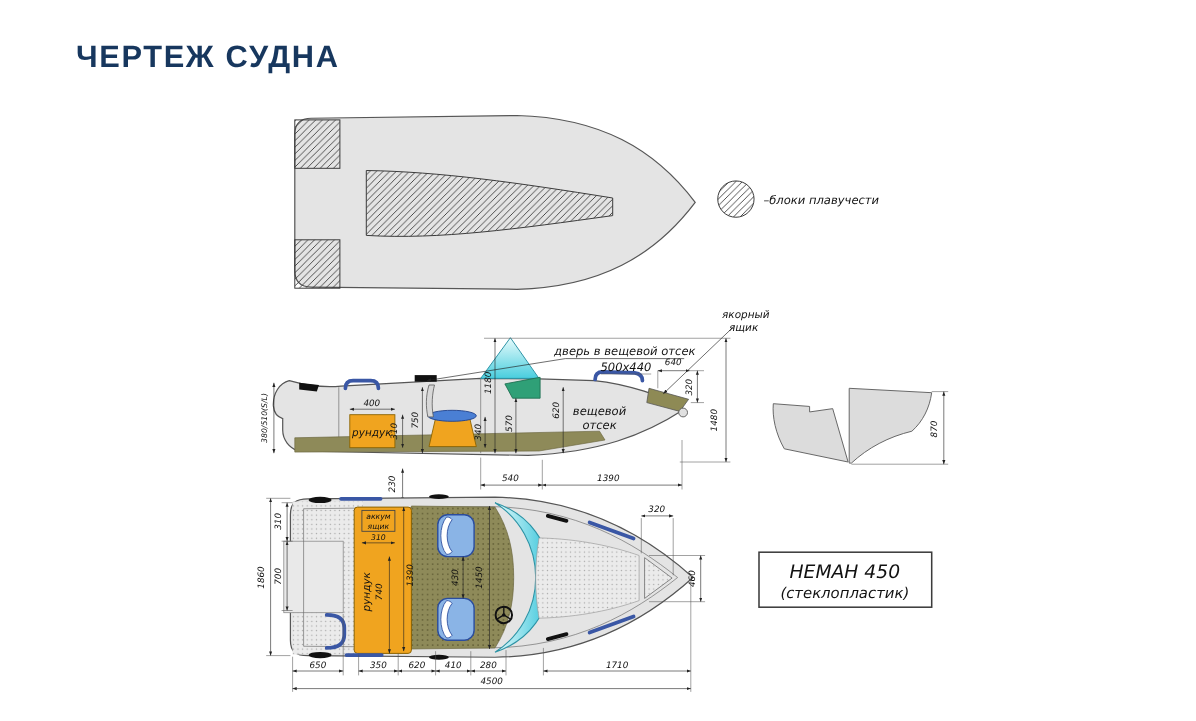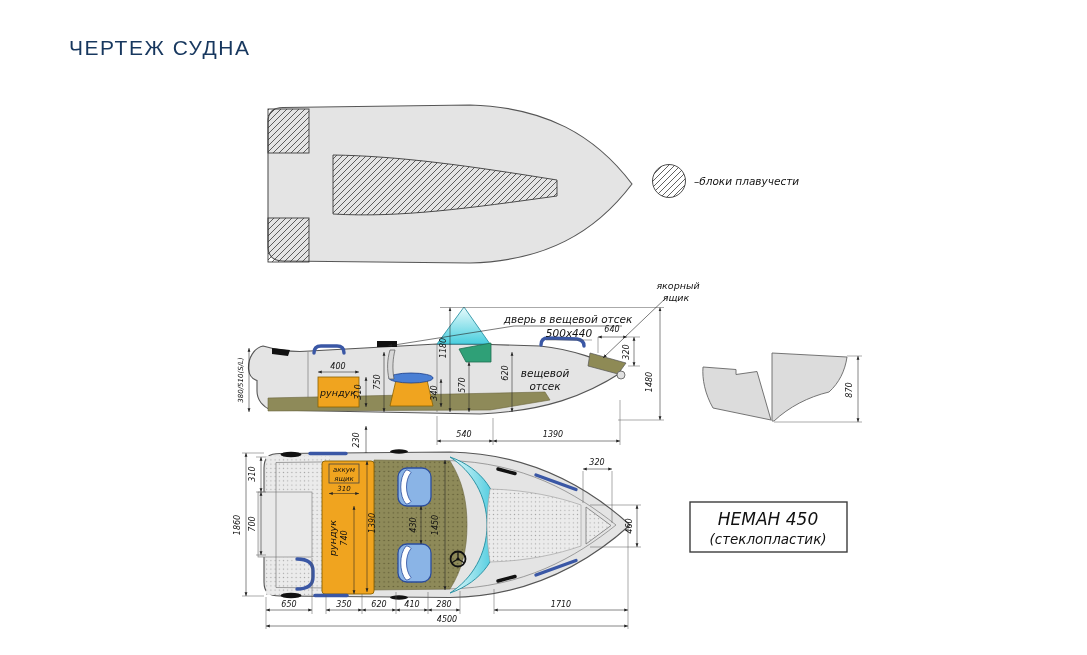--- a/index.html
+++ b/index.html
@@ -2,21 +2,21 @@
 <html><head>
 <meta charset="utf-8">
 <style>
   html,body{margin:0;padding:0;}
   body{
     width:1087px;height:655px;background:#ffffff;position:relative;
     overflow:hidden;font-family:"Liberation Sans",sans-serif;
   }
   .page-title{
     position:absolute;left:69px;top:36px;margin:0;
-    font-size:21px;font-weight:400;letter-spacing:1.5px;color:#17375E;
+    font-size:28px;font-weight:700;letter-spacing:1.5px;color:#17375E;
     font-family:"Liberation Sans",sans-serif;
   }
   svg{position:absolute;left:0;top:0;}
   .t{font-family:"DejaVu Sans",sans-serif;font-style:italic;fill:#111;}
   .dimtxt{font-size:8px;}
   .dimtxt7{font-size:7px;}
   .lbl{font-size:10.5px;}
   .lbl9{font-size:9.5px;}
   .small{font-size:7px;}
   .tb1{font-size:17px;}

